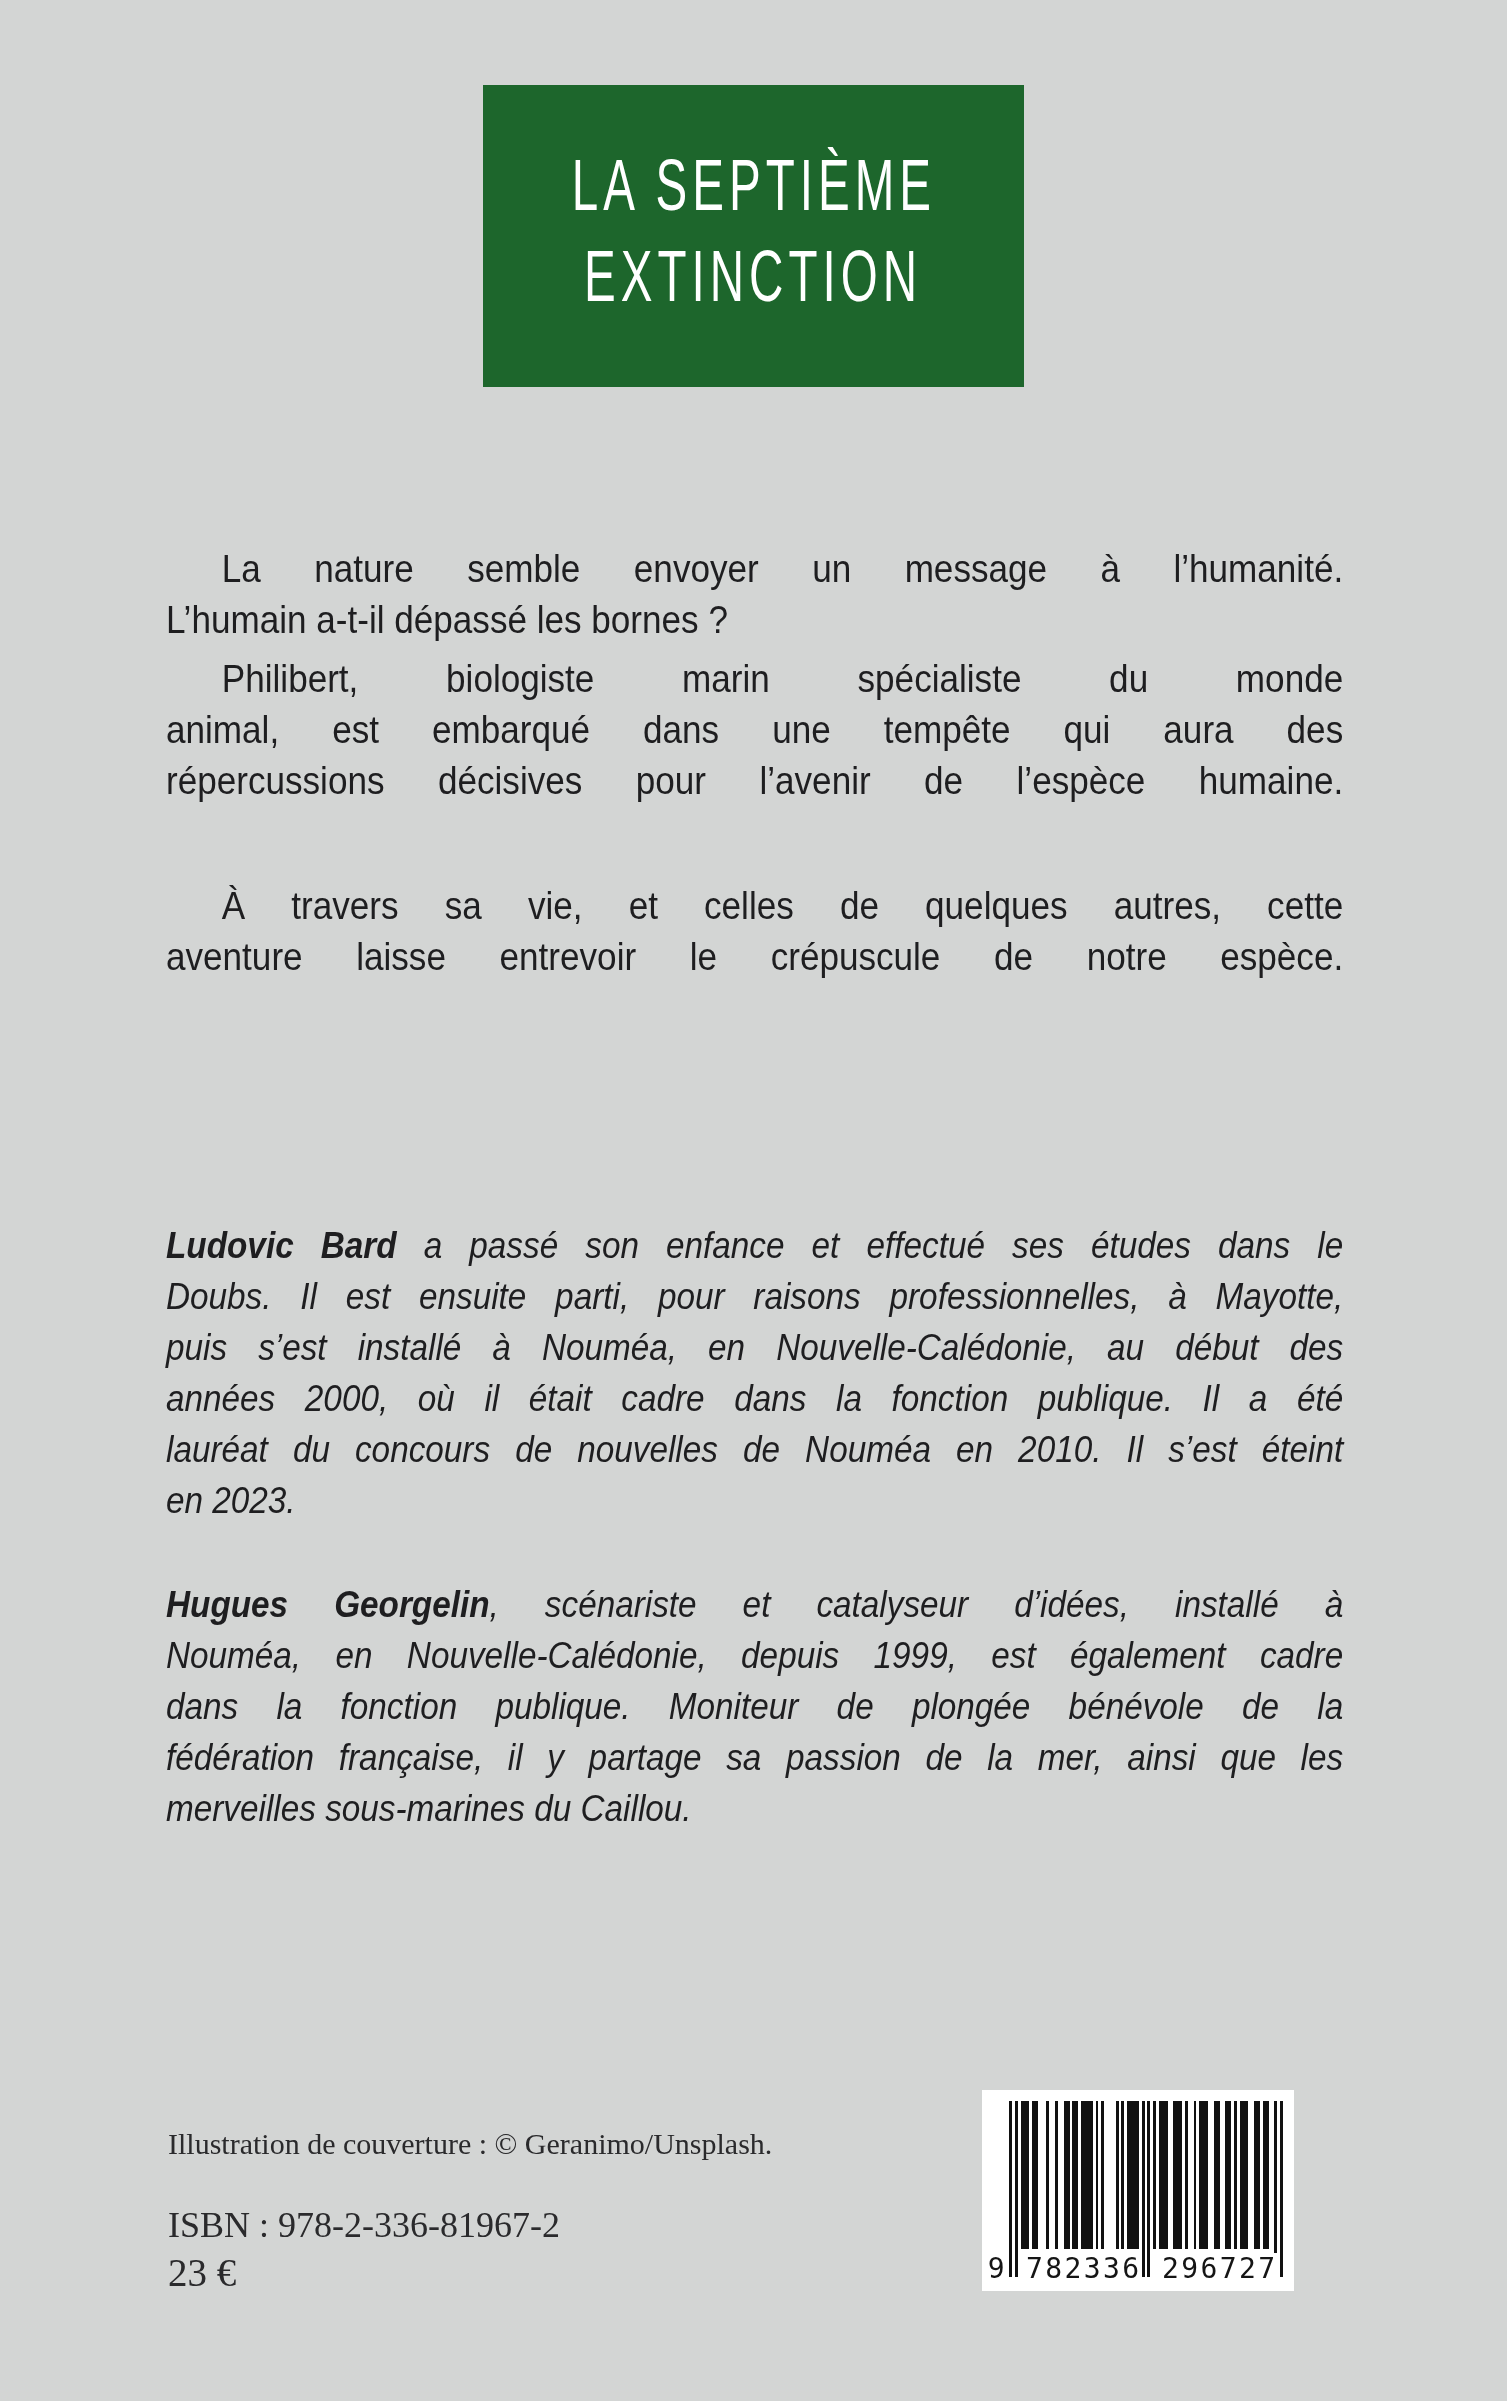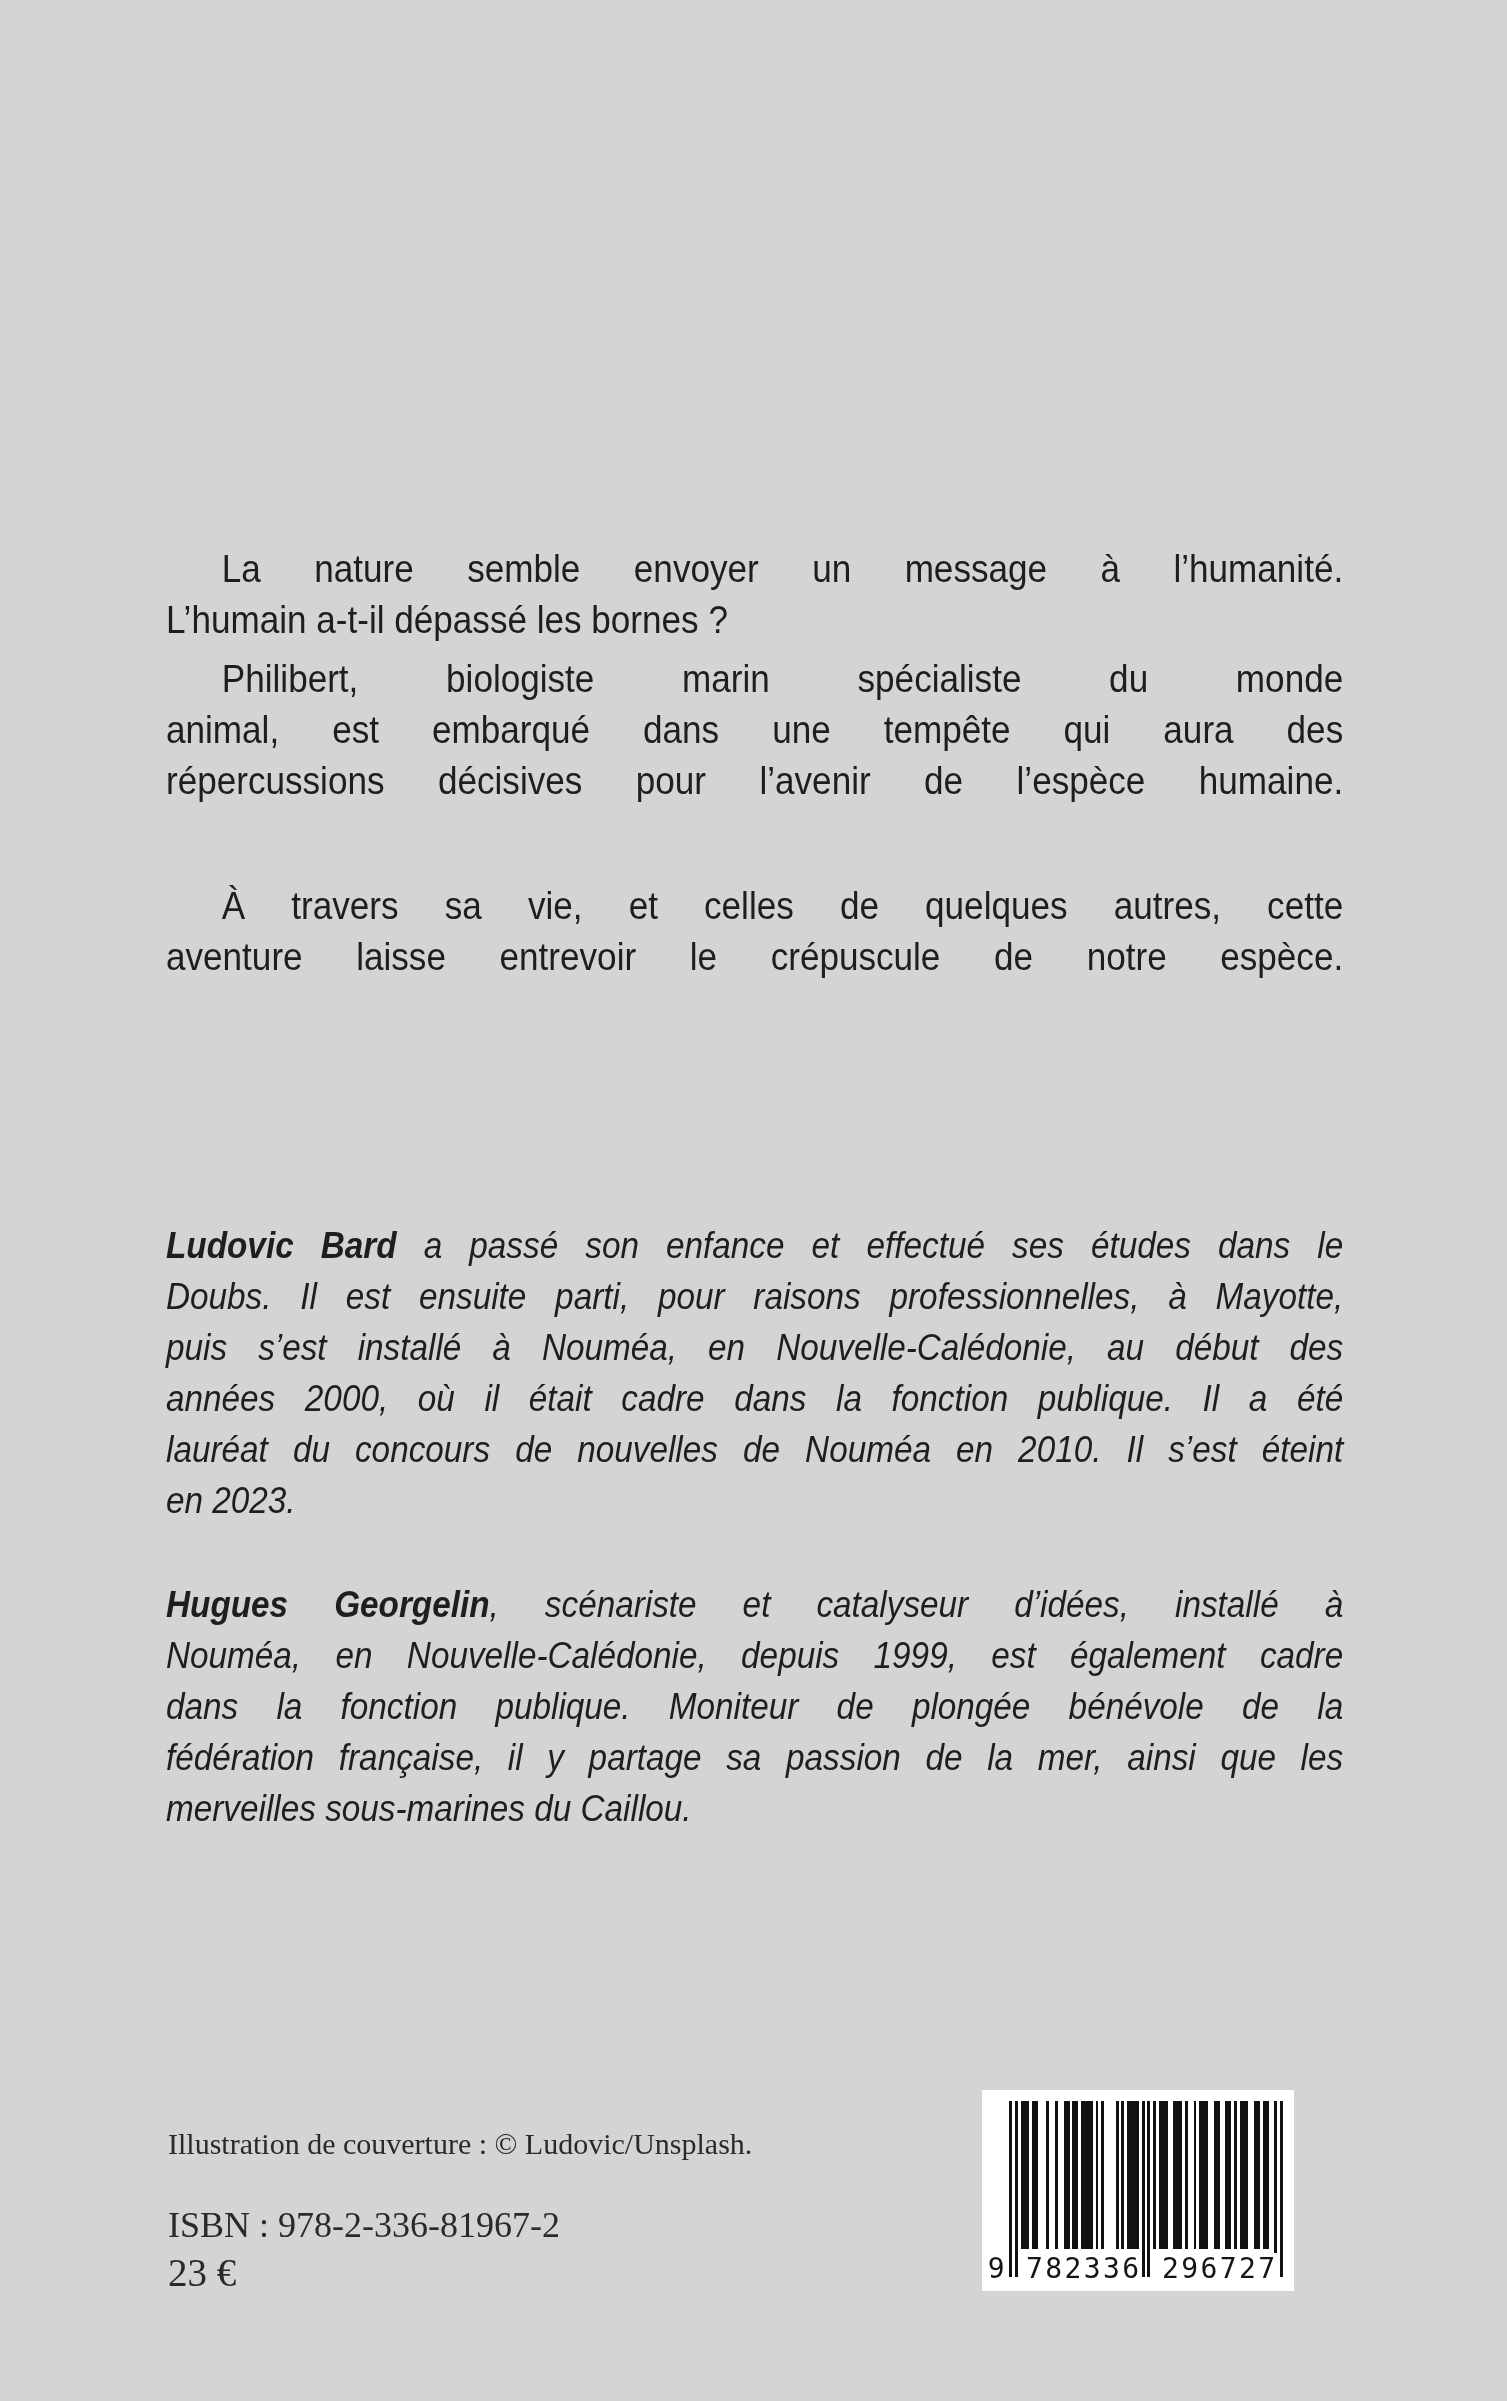--- a/index.html
+++ b/index.html
@@ -107,20 +107,24 @@
   }
   .bd-0 { left: 5.7px; }
   .bd-1 { left: 44px; text-align: right; }
   .bd-2 { left: 180px; }
 </style>
 </head>
 <body>
 
 <div class="page">
 
+  <div class="banner">
+    <div class="banner-line">LA SEPTIÈME</div>
+    <div class="banner-line">EXTINCTION</div>
+  </div>
 
   <div class="text-col">
 
     <div class="para para-1">
       <div class="ln indent">La nature semble envoyer un message à l’humanité.</div>
       <div class="ln-left">L’humain a-t-il dépassé les bornes ?</div>
     </div>
 
     <div class="para para-2">
       <div class="ln indent">Philibert, biologiste marin spécialiste du monde</div>
@@ -145,21 +149,21 @@
     <div class="para bio bio-2">
       <div class="ln"><span class="bio-name">Hugues Georgelin</span><span>, scénariste et catalyseur d’idées, installé à</span></div>
       <div class="ln">Nouméa, en Nouvelle-Calédonie, depuis 1999, est également cadre</div>
       <div class="ln">dans la fonction publique. Moniteur de plongée bénévole de la</div>
       <div class="ln">fédération française, il y partage sa passion de la mer, ainsi que les</div>
       <div class="ln-left">merveilles sous-marines du Caillou.</div>
     </div>
 
   </div>
 
-  <div class="imprint credit-line">Illustration de couverture : © Ludovic/Unsplash.</div>
+  <div class="imprint credit-line">Illustration de couverture : © Geranimo/Unsplash.</div>
   <div class="imprint isbn-line">ISBN : 978-2-336-81967-2</div>
   <div class="imprint price-line">23 €</div>
 
   <div class="barcode-box">
     <svg class="barcode-svg" viewBox="0 0 95 62" preserveAspectRatio="none" xmlns="http://www.w3.org/2000/svg">
         <rect x="0" y="0" width="1" height="62"></rect>
         <rect x="2" y="0" width="1" height="62"></rect>
         <rect x="4" y="0" width="1" height="52"></rect>
         <rect x="5" y="0" width="1" height="52"></rect>
         <rect x="6" y="0" width="1" height="52"></rect>

